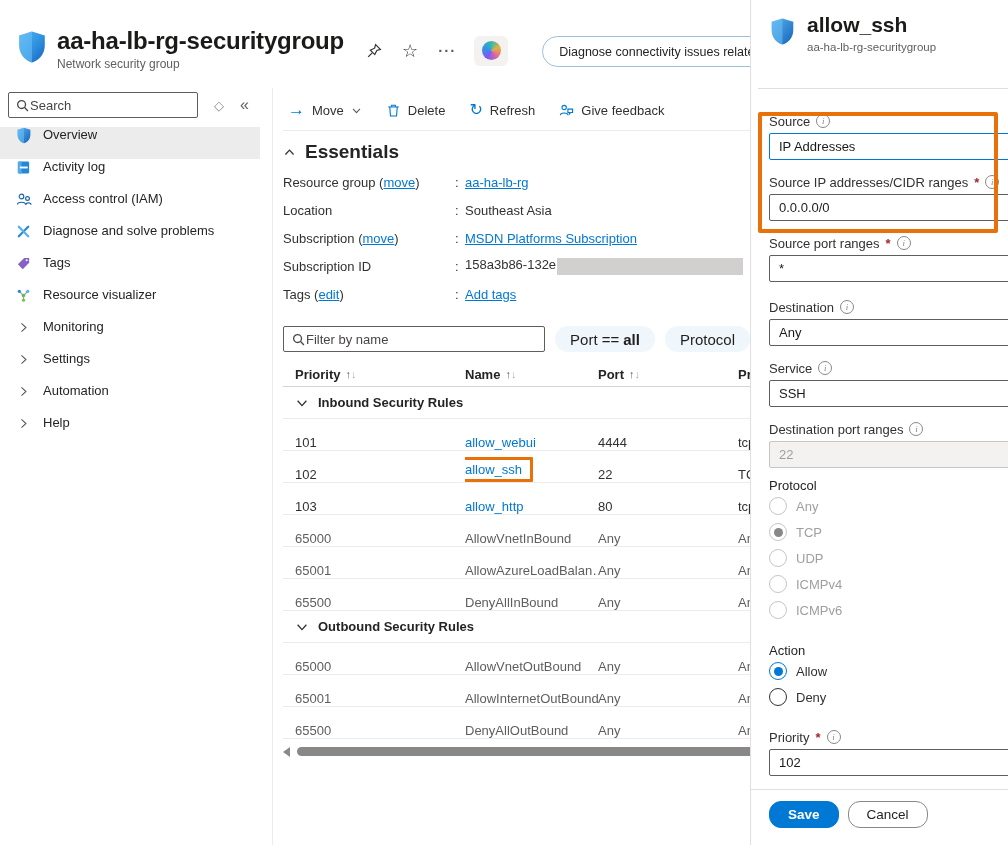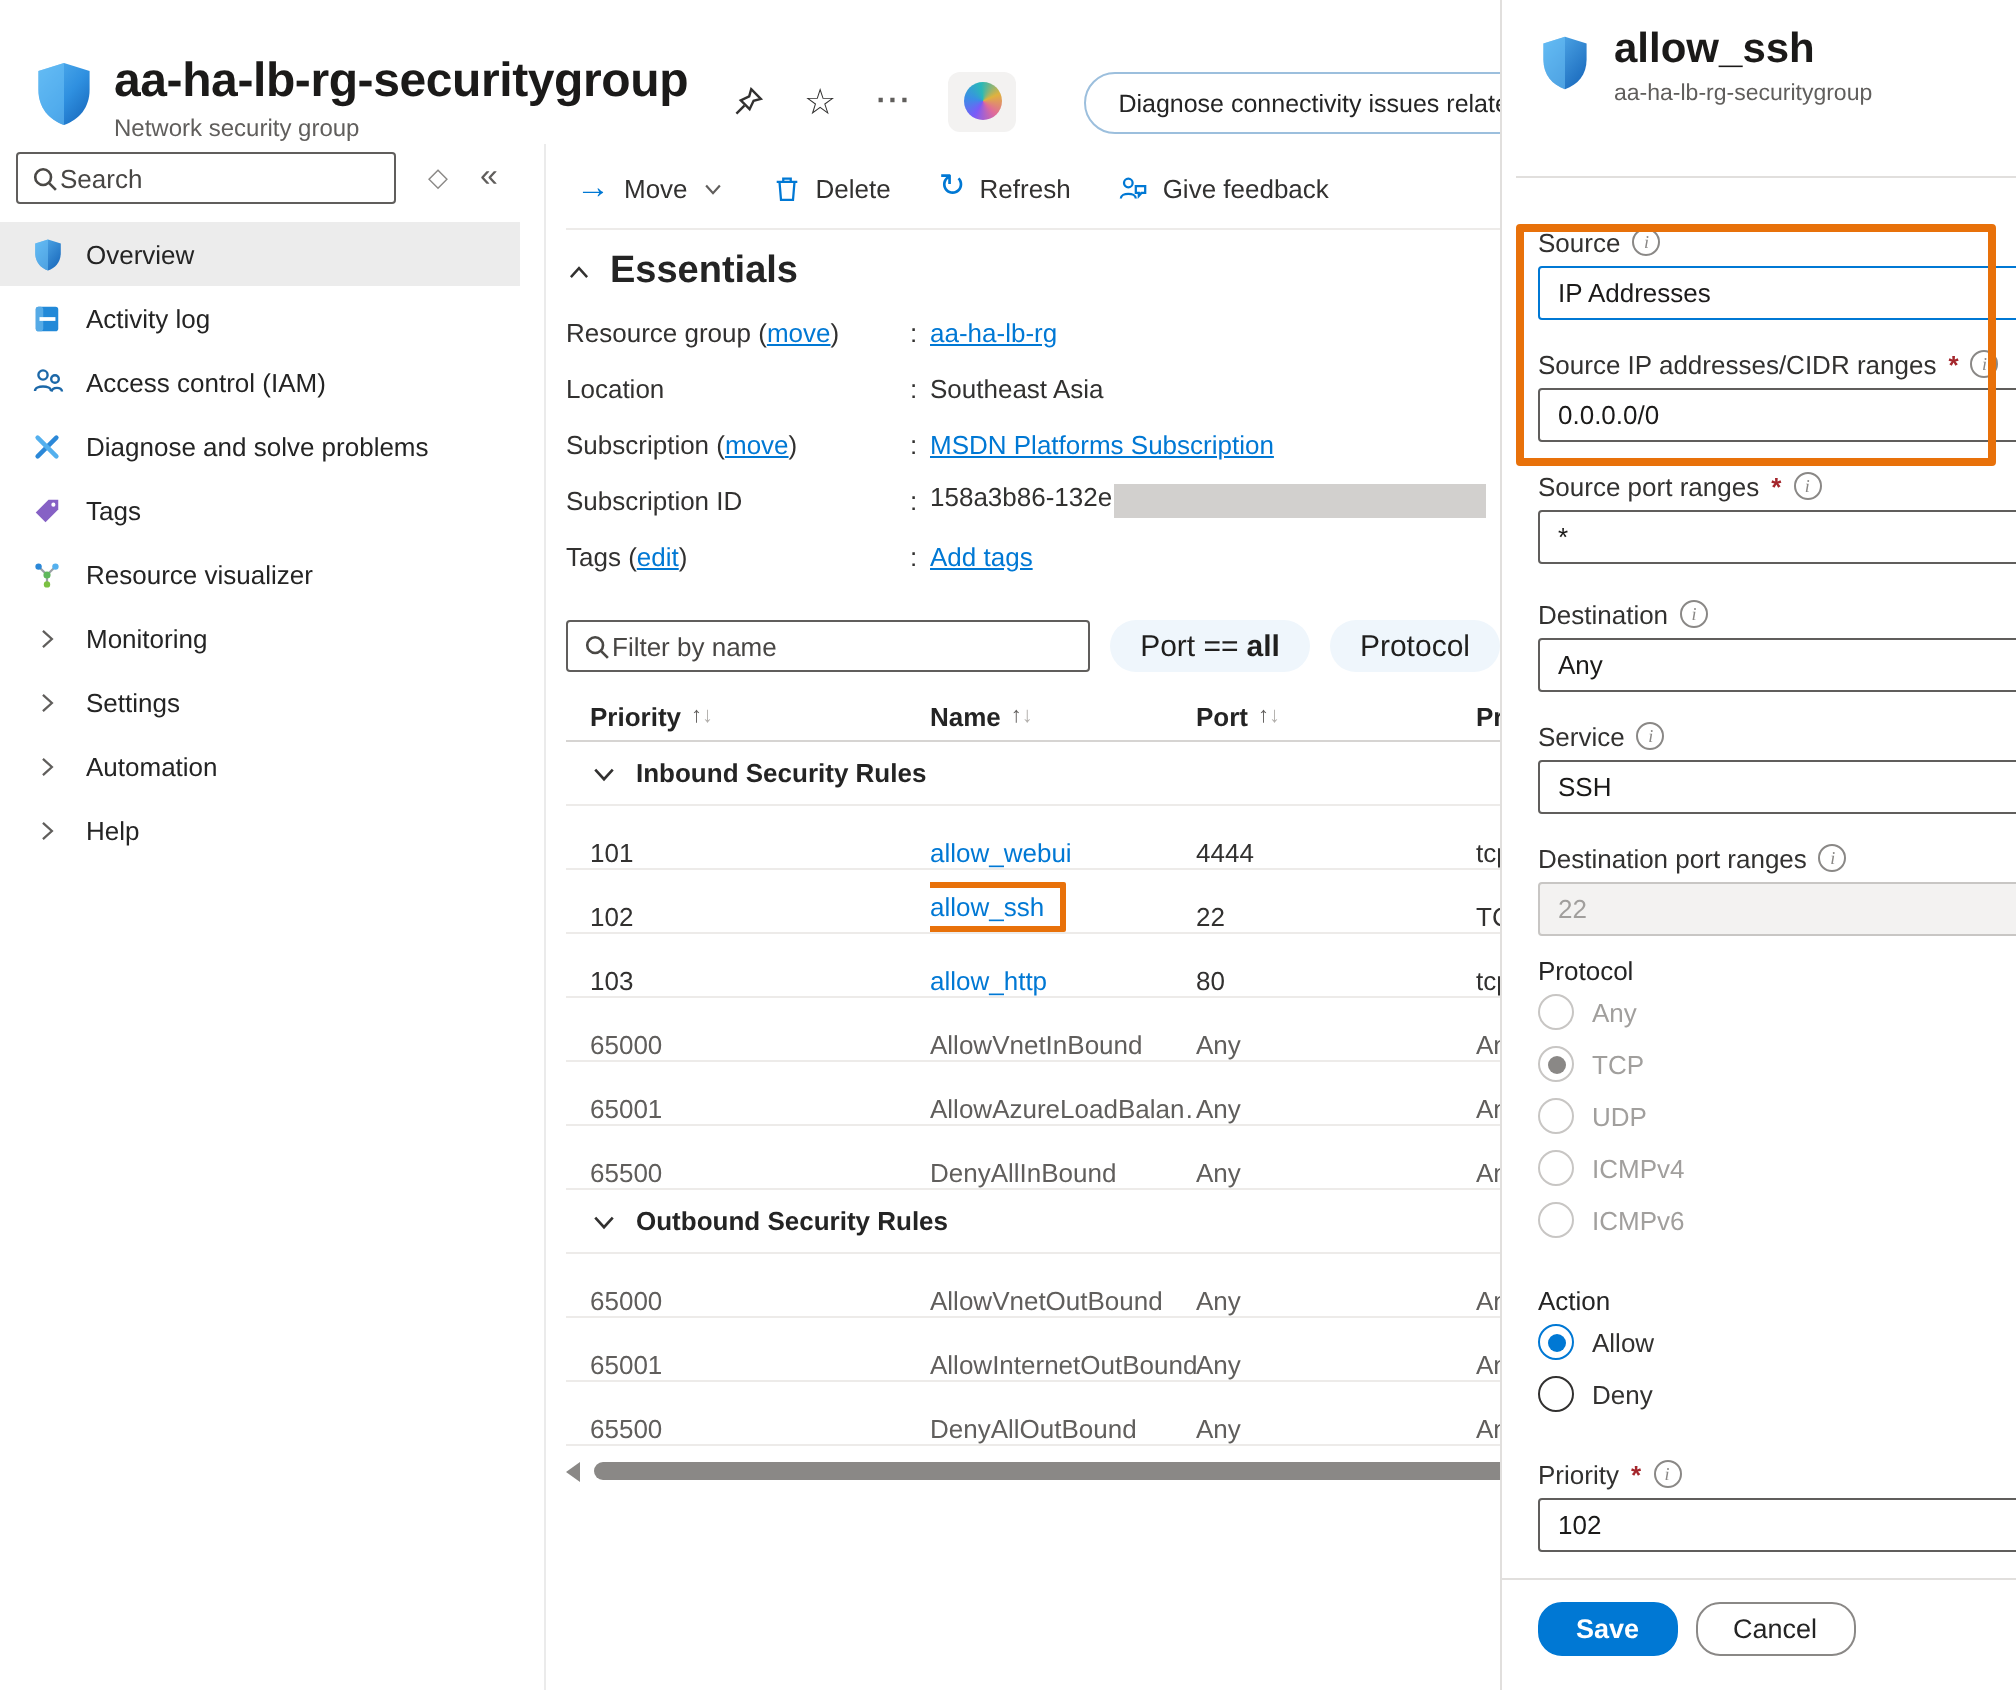--- a/index.html
+++ b/index.html
@@ -23,32 +23,32 @@
   .hdr-icons { display:flex; align-items:center; margin:6px 0 0 22px; gap:20px; }
   .hdr-ico { cursor:pointer; color:#323130; display:flex; align-items:center; }
   .star-glyph { font-size:18px; line-height:16px; }
   .more-glyph { font-size:15px; color:#605e5c; letter-spacing:1px; font-weight:700; }
   .copilot-btn { width:34px; height:30px; border-radius:6px; background:#f3f2f1; display:flex; align-items:center; justify-content:center; cursor:pointer; margin-left:-2px; }
   .copilot-orb { width:19px; height:19px; border-radius:50%;
     background:conic-gradient(from 210deg,#7a5af8,#3a8ee6,#2ab8b8,#e0b23e,#e06a9a,#7a5af8); }
   .suggest-pill { flex:1; min-width:0; margin:2px -40px 0 14px; height:31px; border:1px solid #9cbfdd; border-radius:16px;
     display:flex; align-items:center; padding:0 16px; font-size:12.5px; color:#242424; background:#fff; cursor:pointer; overflow:hidden; }
 
-  .content-row { position:absolute; top:72px; left:0; width:750px; bottom:0; display:flex; }
+  .content-row { position:absolute; top:88px; left:0; width:750px; bottom:0; display:flex; }
 
   
   .sidebar { width:273px; flex:0 0 273px; border-right:1px solid #ebebeb; padding-top:4px; }
   .search-row { display:flex; align-items:center; padding-left:8px; gap:16px; }
   .search-box { width:190px; height:26px; border:1px solid #605e5c; border-radius:2px; display:flex; align-items:center; padding:0 6px; background:#fff; }
   .search-box input { border:none; outline:none; flex:1; font-size:13px; font-family:inherit; color:#323130; min-width:0; }
   .search-box input::placeholder { color:#484644; }
   .side-glyph { color:#8a8886; cursor:pointer; font-size:13px; }
   .collapse-glyph { font-size:16px; color:#605e5c; }
   .nav { margin-top:9px; }
-  .nav-item { height:32px; width:260px; display:flex; align-items:center; padding-left:15px; gap:11px; cursor:pointer; color:#242424; }
+  .nav-item { height:32px; width:260px; display:flex; align-items:flex-start; padding-left:15px; gap:11px; cursor:pointer; color:#242424; }
   .nav-item.selected { background:#ececec; }
   .nav-item .ni { width:17px; height:17px; flex:0 0 auto; display:flex; align-items:center; justify-content:center; }
   .nav-label { white-space:nowrap; }
 
   
   .main { flex:1; min-width:0; padding-left:10px; }
   .toolbar { margin-top:9px; padding-left:5px; display:flex; align-items:center; gap:24px; height:26px; white-space:nowrap; }
   .tool { display:flex; align-items:center; gap:7px; cursor:pointer; color:#323130; }
   .arrow-glyph { color:#0078d4; font-size:17px; line-height:14px; }
   .refresh-glyph { color:#0078d4; font-size:16px; line-height:14px; }

